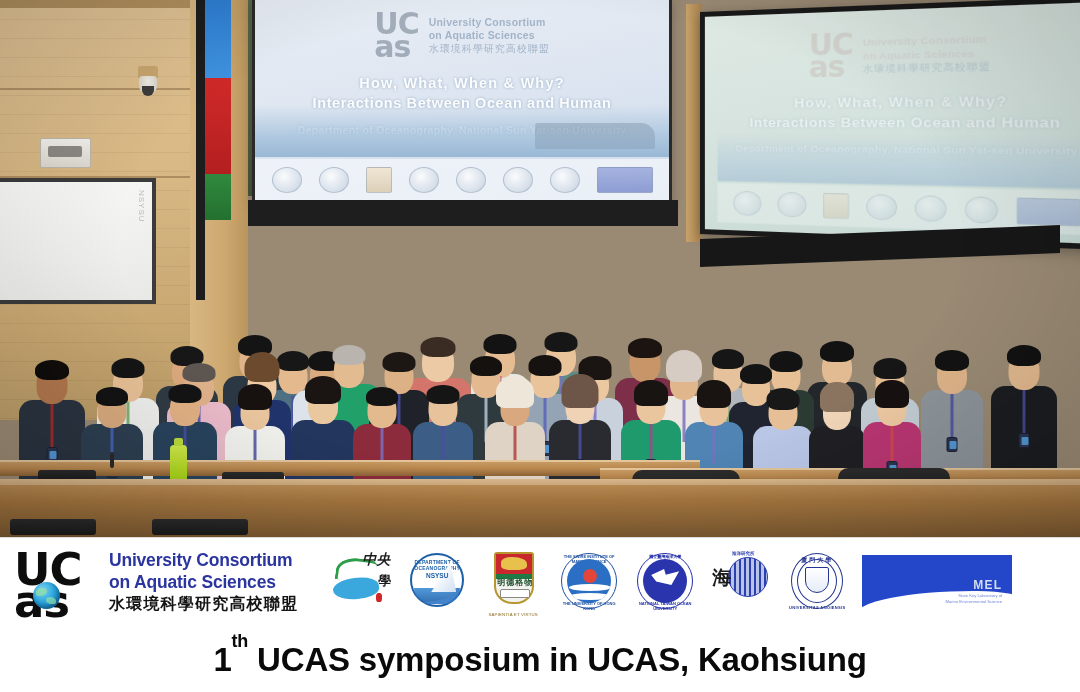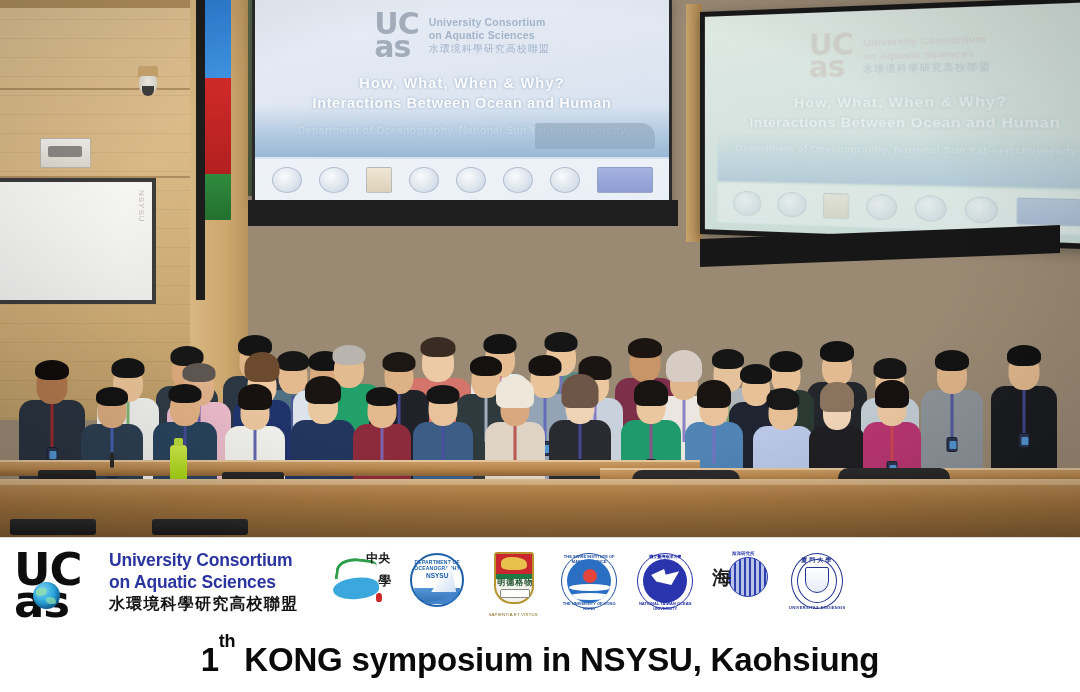--- a/index.html
+++ b/index.html
@@ -337,22 +337,22 @@
     background:#3aa8dd; border-radius:52% 48% 45% 55%;
     transform:rotate(-6deg);
   }
   .lg1 .tw-ridge{
     position:absolute; left:6px; top:8px; width:40px; height:24px;
     border-top:3px solid #2e9e4a; border-left:3px solid #2e9e4a;
     border-radius:60% 20% 0 0; transform:rotate(8deg);
     border-right:none; border-bottom:none;
   }
   .lg1 .tw-ch{
-    position:absolute; right:2px; top:2px; color:#1c1c1c; font-size:12px;
-    font-weight:700; line-height:1; letter-spacing:0;
+    position:absolute; right:2px; top:2px; color:#1c1c1c; font-size:14px;
+    font-weight:700; line-height:1; letter-spacing:0;font-style:italic;
   }
   .lg1 .tw-ch2{
     position:absolute; right:1px; top:24px; color:#1c1c1c; font-size:13px;
     font-weight:700; line-height:1;
   }
   .lg1 .tw-red{
     position:absolute; right:10px; bottom:12px; width:6px; height:9px;
     background:#cf2727; border-radius:40%;
   }
 
@@ -997,21 +997,31 @@
       </div>
 
       <div class="lg lg7">
         <div class="oring"></div>
         <div class="iring"></div>
         <div class="zh">廈門大學</div>
         <div class="crest"></div>
         <div class="bt">UNIVERSITAS AMOIENSIS</div>
       </div>
 
+      <div class="lg lg8">
+        <div class="block">
+          <div class="swoosh"></div>
+          <div class="mel">MEL</div>
+          <div class="sub">
+            <span>State Key Laboratory of</span><br>
+            <span>Marine Environmental Science</span>
+          </div>
+        </div>
+      </div>
 
     </div>
   </div>
 
   <div class="banner-title">
-    <div class="ttl"><span>1</span><sup>th</sup><span> KONG symposium in NSYSU, Kaohsiung</span></div>
+    <div class="ttl"><span>1</span><sup>th</sup><span> UCAS symposium in UCAS, Kaohsiung</span></div>
   </div>
 
 </div>
 
 </body></html>

